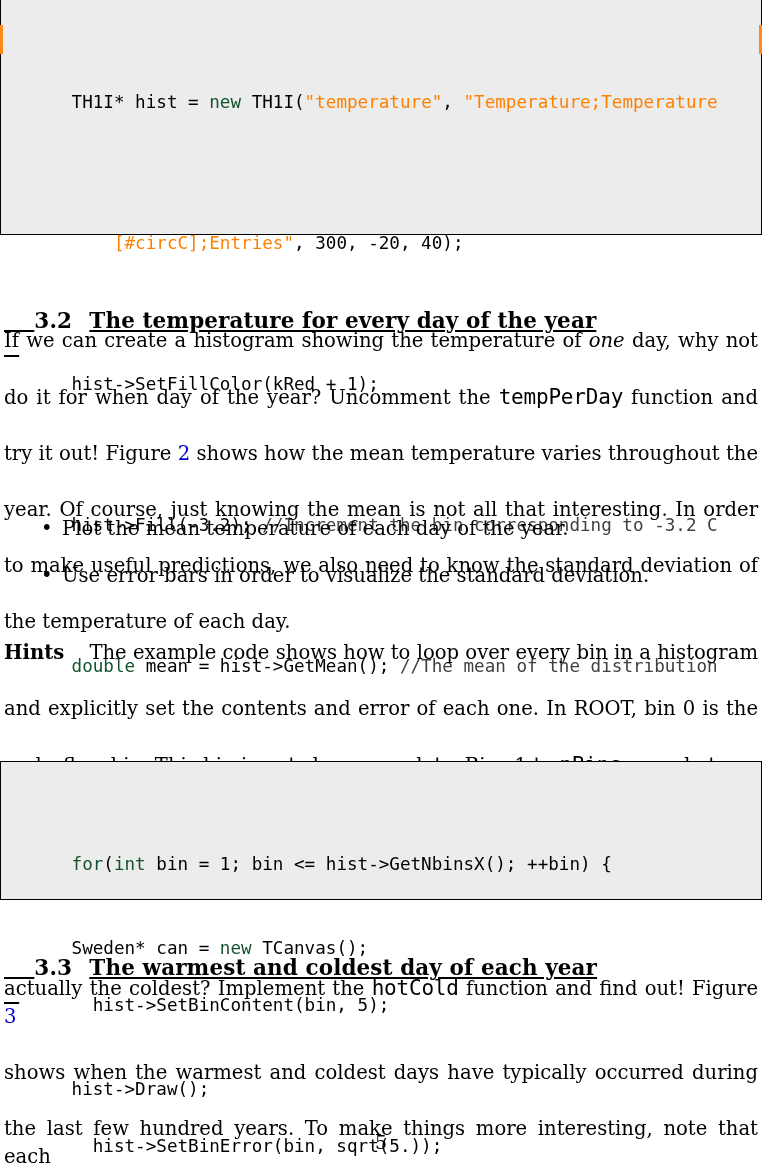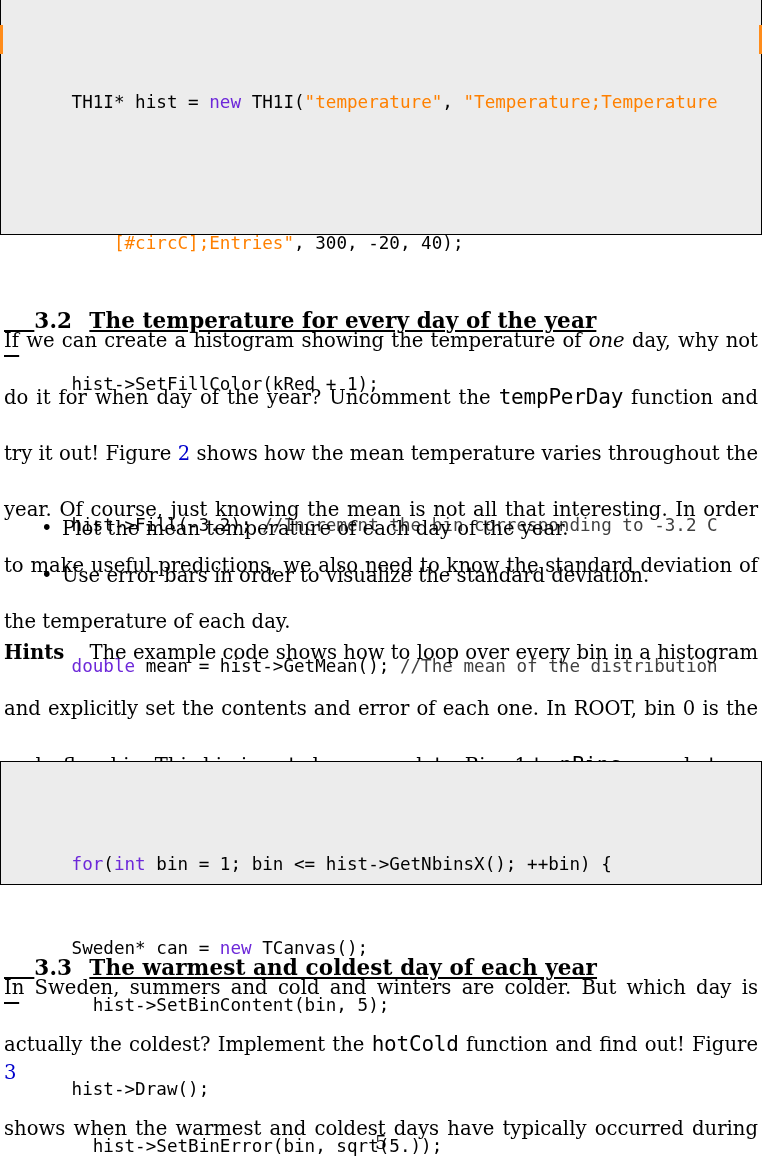--- a/index.html
+++ b/index.html
@@ -33,21 +33,21 @@
     font-size: 17.6px;
     line-height: 28.2px;
     color: #000000;
     padding: 3px 0 4px 0;
     white-space: pre;
   }
   .codeblock .cline {
     padding-left: 7px;
     white-space: pre;
   }
-  .kw   { color: #6d28d9; }
+  .kw   { color: #14532d; }
   .str  { color: #ff8000; }
   .cmt  { color: #404040; }
 
   
   .wrapmark {
     position: absolute;
     width: 3px;
     background: #ff8c1a;
   }
 
@@ -189,39 +189,38 @@
     </div>
   </div>
 
   <div class="para" style="top:639px;">
     <span class="ln"><span class="bf">Hints</span><span>&nbsp;&nbsp;&nbsp;&nbsp;</span><span>The example code shows how to loop over every bin in a histogram</span></span>
     <span class="ln">and explicitly set the contents and error of each one. In ROOT, bin 0 is the</span>
     <span class="ln"><span>underflow bin. This bin is not shown on plots. Bins 1 to </span><span class="tt">nBins</span><span> are what you</span></span>
     <span class="ln nojust"><span>see when drawing the histogram. Finally, bin </span><span class="tt">nBins</span><span class="math"> + 1</span><span> is the overflow bin.</span></span>
   </div>
 
-  <div class="codeblock" style="top:761px; width:762px; height:124px;">
+  <div class="codeblock" style="top:761px; width:762px; height:139px;">
     <div class="cline">
       <span class="kw">for</span><span>(</span><span class="kw">int</span><span> bin = 1; bin &lt;= hist-&gt;GetNbinsX(); ++bin) {</span>
     </div>
     <div class="cline">
       <span>  hist-&gt;SetBinContent(bin, 5);</span>
     </div>
     <div class="cline">
       <span>  hist-&gt;SetBinError(bin, sqrt(5.));</span>
     </div>
     
   </div>
 
   <div class="heading" style="top:930px;">
     <span class="hnum">3.3</span><span>The warmest and coldest day of each year</span>
   </div>
 
   <div class="para" style="top:974px;">
-    <span class="ln">In Sweden, summers and cold and winters are colder. But which day is</span>
     <span class="ln"><span>actually the coldest? Implement the </span><span class="tt">hotCold</span><span> function and find out! Figure </span><span class="lnk">3</span></span>
     <span class="ln">shows when the warmest and coldest days have typically occurred during</span>
     <span class="ln">the last few hundred years. To make things more interesting, note that each</span>
 
   </div>
 
   <div class="pagenum" style="top:1131px;">5</div>
 
 </div>
 

